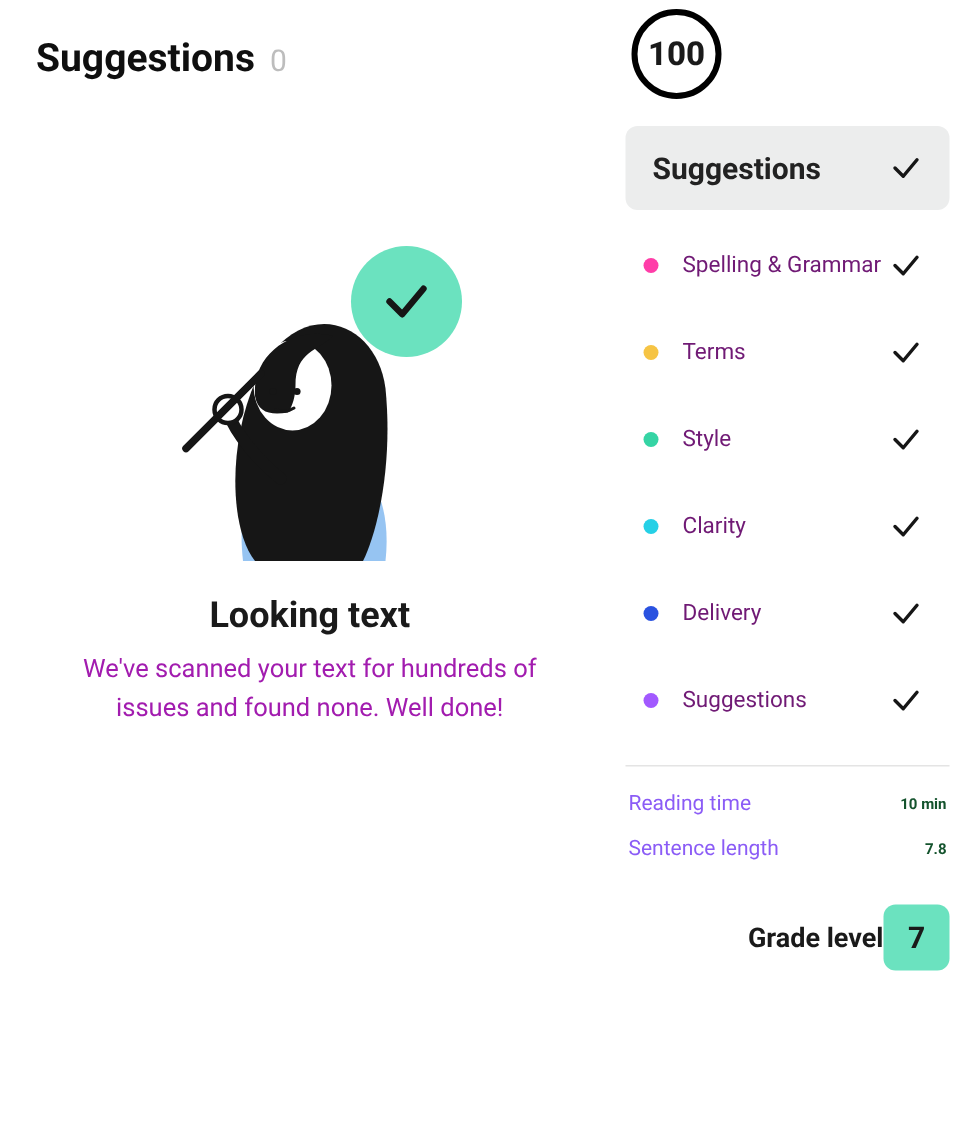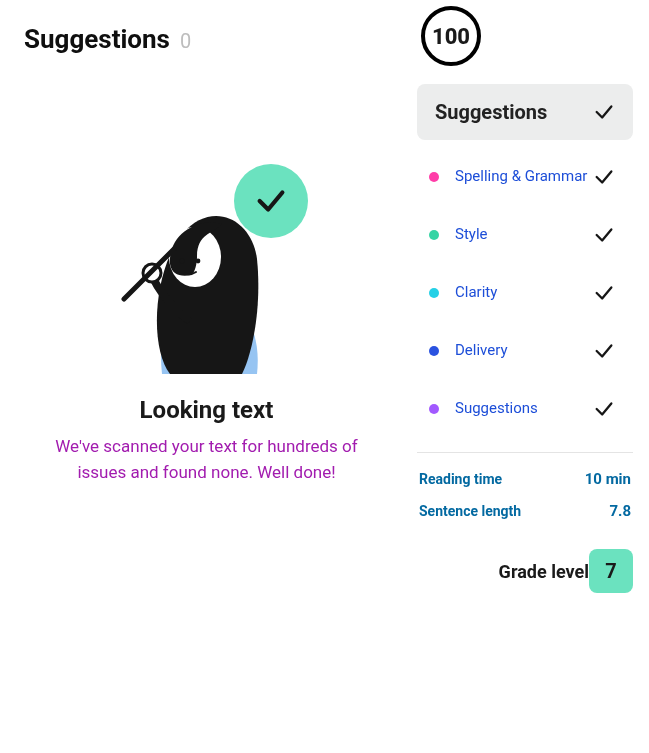--- a/index.html
+++ b/index.html
@@ -119,35 +119,35 @@
   }
   .dot {
     width: 10px; height: 10px; border-radius: 50%;
     margin-right: 16px;
     flex-shrink: 0;
   }
   .cat-label {
     flex: 1;
     font-size: 15px;
     line-height: 1.15;
-    color: #1d4ed8;
+    color: #701a75;
   }
   .divider {
     border-top: 1px solid #e4e4e4;
     margin: 14px 0 10px 0;
   }
   .stat-row {
     display: flex;
     justify-content: space-between;
     align-items: center;
     padding: 7px 2px;
     font-size: 14px;
   }
-  .stat-label { color: #0369a1; font-weight: bold; }
-  .stat-value { font-weight: 700; color: #0369a1; font-size: 15px; }
+  .stat-label { color: #8b5cf6; }
+  .stat-value { font-weight: 700; color: #14532d; font-size: 10px; }
   .grade-row {
     display: flex;
     justify-content: flex-end;
     align-items: center;
     margin-top: 22px;
   }
   .grade-label { font-size: 18px; font-weight: 700; }
   .grade-chip {
     width: 44px; height: 44px;
     background: #6be2bf;
@@ -215,20 +215,27 @@
 
       <div class="cat-list">
         <div class="cat-row">
           <span class="dot" style="background:#ff3da8"></span>
           <span class="cat-label">Spelling &amp; Grammar</span>
           <svg class="check" viewBox="0 0 24 24">
               <path d="M4 12 L10 18 L20 6" stroke="#161616" stroke-width="2.5" fill="none" stroke-linecap="round" stroke-linejoin="round"></path>
             </svg>
         </div>
         <div class="cat-row">
+          <span class="dot" style="background:#f6c444"></span>
+          <span class="cat-label">Terms</span>
+          <svg class="check" viewBox="0 0 24 24">
+              <path d="M4 12 L10 18 L20 6" stroke="#161616" stroke-width="2.5" fill="none" stroke-linecap="round" stroke-linejoin="round"></path>
+            </svg>
+        </div>
+        <div class="cat-row">
           <span class="dot" style="background:#35d4a4"></span>
           <span class="cat-label">Style</span>
           <svg class="check" viewBox="0 0 24 24">
               <path d="M4 12 L10 18 L20 6" stroke="#161616" stroke-width="2.5" fill="none" stroke-linecap="round" stroke-linejoin="round"></path>
             </svg>
         </div>
         <div class="cat-row">
           <span class="dot" style="background:#25d0e6"></span>
           <span class="cat-label">Clarity</span>
           <svg class="check" viewBox="0 0 24 24">

